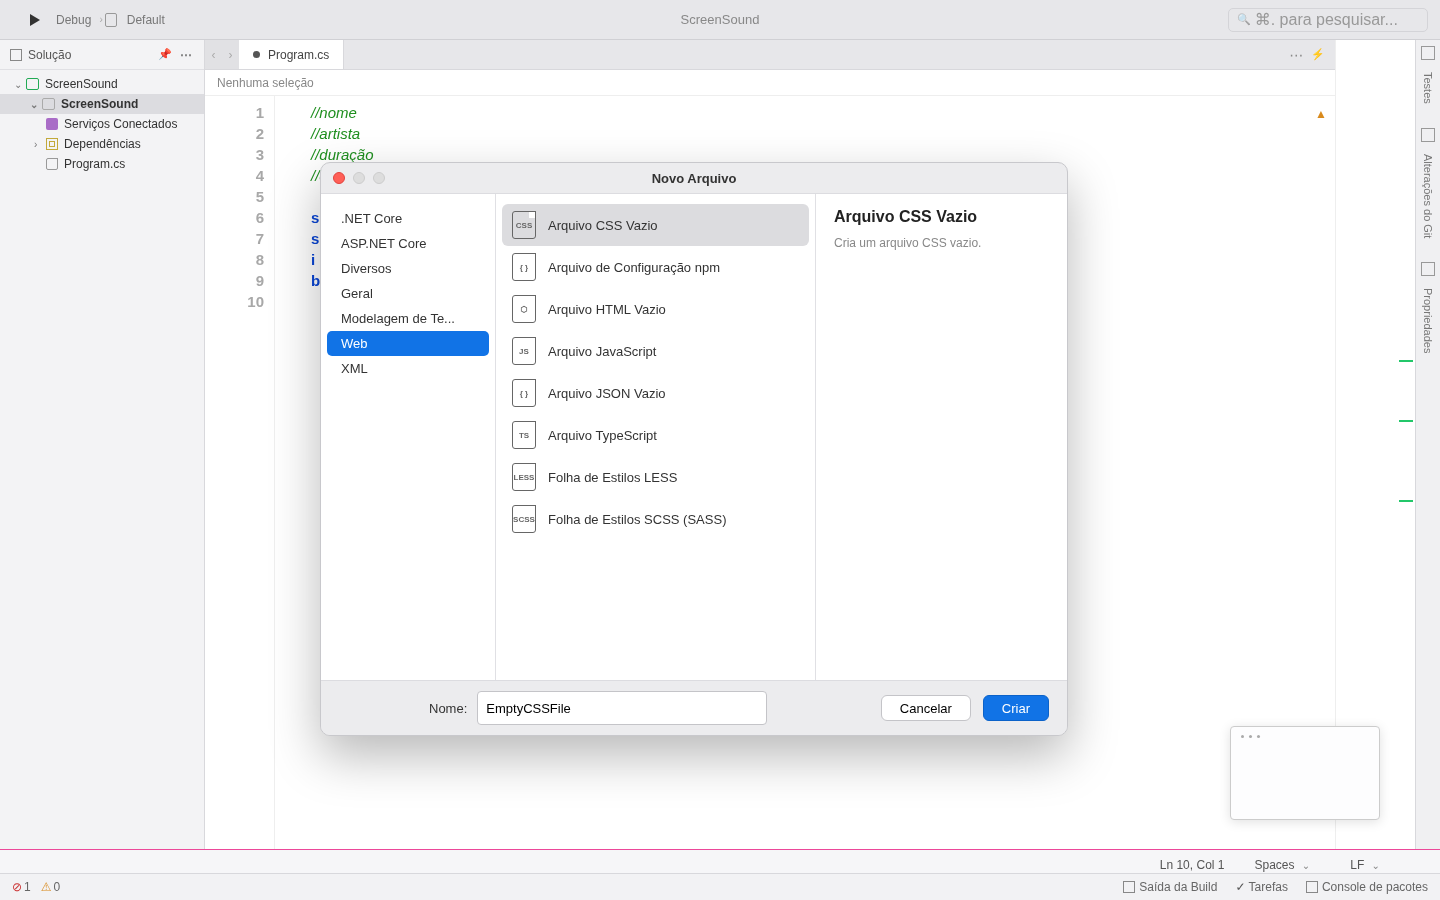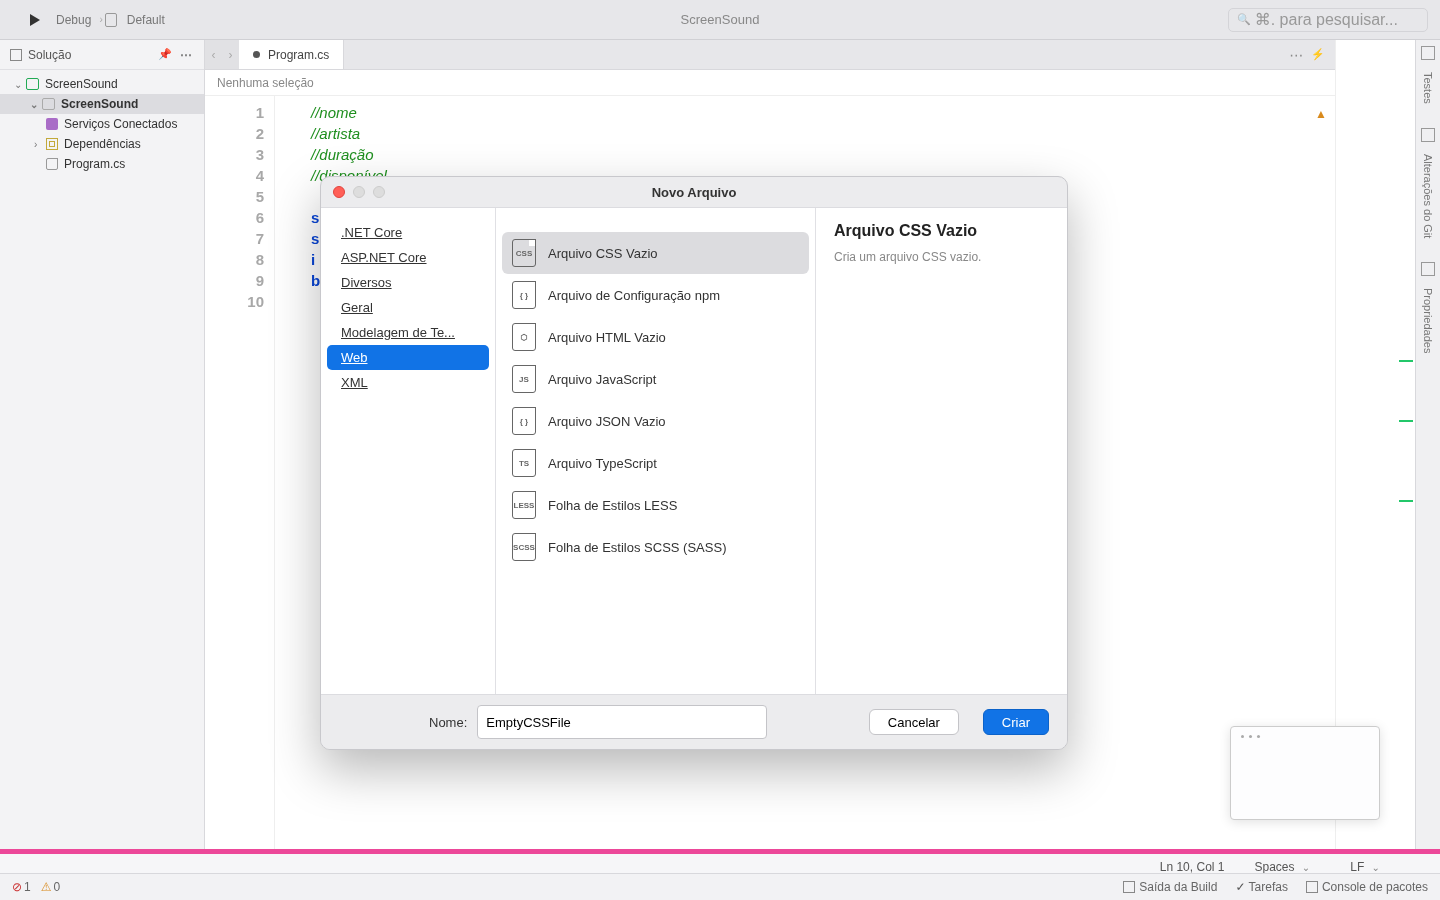--- a/index.html
+++ b/index.html
@@ -46,21 +46,21 @@
 .breadcrumb { height:26px; display:flex; align-items:center; padding:0 12px; color:#888; font-size:12px; border-bottom:1px solid #eee; }
 .code { flex:1; display:flex; font-family:Menlo,Consolas,monospace; font-size:15px; line-height:21px; position:relative; }
 .gutter { width:70px; text-align:right; color:#a8a8a8; padding:6px 10px 0 0; user-select:none; border-right:1px solid #eee;}
 .gutter div { height:21px; font-weight:bold;}
 .code-lines { padding:6px 0 0 36px; }
 .code-lines div { height:21px; white-space:pre; }
 .cm-comment { color:#1f8f1f; font-style:italic; }
 .cm-kw { color:#0a46d6; font-weight:bold;}
 .pencil { position:absolute; left:276px; top:calc(6px + 9*21px); font-size:12px; color:#aaa;}
 .warn-marker { position:absolute; right:8px; top:8px; color:#d98a1c; font-size:12px;}
-.ed-footer { height:30px; border-top:5px solid #ec4899; display:flex; align-items:center; justify-content:flex-end; padding:0 40px; font-size:12px; color:#555; background:#f6f6f8;}
+.ed-footer { height:30px; border-top:1px solid #ec4899; display:flex; align-items:center; justify-content:flex-end; padding:0 40px; font-size:12px; color:#555; background:#f6f6f8;}
 .ed-footer span{margin:0 10px;}
 .ed-footer .chev{font-size:10px;color:#888;margin-left:-6px;}
 .minimap-wrap { width:80px; border-left:1px solid #eee; position:relative; background:#fff;}
 .mm-mark{position:absolute;right:2px;width:14px;height:2px;background:#23c76a;}
 
 
 .right-rails { width:25px; background:#f0f0f2; border-left:1px solid #d8d8dc; display:flex; flex-direction:column; align-items:center; padding-top:6px;}
 .rail-tab { writing-mode:vertical-rl; font-size:11px; color:#777; padding:10px 2px; cursor:default;}
 .rail-icon { width:14px; height:14px; border:1.3px solid #999; margin-bottom:2px;}
 
@@ -71,43 +71,43 @@
 .status-bar .right { margin-left:auto; display:flex; gap:18px;justify-content:center;}
 .status-bar .chk{color:#555;}
 .sbicon{width:12px;height:12px;border:1.2px solid #888;display:inline-block;vertical-align:-2px;margin-right:4px;}
 
 
 .pip { position:absolute; right:60px; bottom:80px; width:150px; height:94px; background:#fdfdfe; border:1px solid #ccc; border-radius:4px; box-shadow:0 2px 12px rgba(0,0,0,.12); }
 .pip .pin{position:absolute;top:8px;left:10px;width:3px;height:3px;background:#aaa;border-radius:50%;box-shadow:8px 0 #aaa,16px 0 #aaa;}
 
 
 .modal-backdrop { position:absolute; inset:0; }
-.modal { position:absolute; left:320px; top:176px; width:748px; height:574px; background:#ececee; border-radius:10px; box-shadow:0 20px 50px rgba(0,0,0,.28); border:1px solid #c8c8cc; overflow:hidden; display:flex; flex-direction:column;}
+.modal { position:absolute; left:320px; top:162px; width:748px; height:574px; background:#ececee; border-radius:10px; box-shadow:0 20px 50px rgba(0,0,0,.28); border:1px solid #c8c8cc; overflow:hidden; display:flex; flex-direction:column;}
 .modal-titlebar{ height:30px; display:flex; align-items:center; padding:0 12px; }
 .traffic { display:flex; gap:8px; }
 .traffic div{width:12px;height:12px;border-radius:50%;}
 .tl-close{background:#ff5f57;border:0.5px solid #e0443e;}
 .tl-min,.tl-max{background:#ddd;border:0.5px solid #ccc;}
 .modal-title{ position:absolute; left:50%; transform:translateX(-50%); font-weight:600; font-size:13px; color:#333;}
 .modal-body{ flex:1; display:flex; background:#fff; border-top:1px solid #dcdce0; border-bottom:1px solid #dcdce0;}
 .cat-list{ width:175px; border-right:1px solid #e0e0e4; padding:12px 6px; background:#fff;}
-.cat-item{ padding:5px 14px; font-size:13px; color:#333; border-radius:5px; cursor:default;text-decoration:underline;}
+.cat-item{ padding:5px 14px; font-size:13px; color:#333; border-radius:5px; cursor:default;}
 .cat-item.sel{ background:#1173e6; color:#fff;}
-.tmpl-list{ width:320px; border-right:1px solid #e0e0e4; padding:24px 6px; background:#fff; overflow:auto;}
+.tmpl-list{ width:320px; border-right:1px solid #e0e0e4; padding:10px 6px; background:#fff; overflow:auto;}
 .tmpl-item{ display:flex; align-items:center; height:42px; padding:0 10px; border-radius:6px; font-size:13px; color:#333;}
 .tmpl-item.sel{ background:#dcdcdf;}
 .tmpl-icon{ width:24px; height:28px; border:1.4px solid #666; border-radius:3px; margin-right:12px; position:relative; display:flex; align-items:center; justify-content:center; font-size:8px; color:#666; font-weight:bold;}
 .tmpl-icon::after{content:"";position:absolute;width:6px;height:6px;border-top:1.4px solid #666;border-right:1.4px solid #666;top:-1px;right:-1px;background:#fff;}
 .detail-pane{ flex:1; padding:14px 18px;}
 .detail-title{ font-weight:700; font-size:16px; margin-bottom:10px; color:#222;}
 .detail-desc{ font-size:12px; color:#888;}
 .modal-footer{ height:54px; display:flex; align-items:center; padding:0 18px; background:#ececee;}
 .name-lbl{ font-size:13px; color:#333; margin-left:90px; margin-right:10px;}
 .name-input{ width:290px; height:24px; border:1px solid #c4c4c8; border-radius:4px; padding:16px 8px; font-size:13px; background:#fff;}
-.btn{ height:26px; padding:0 18px; border-radius:6px; font-size:13px; border:1px solid #c4c4c8; background:#fff; margin-left:24px;}
+.btn{ height:26px; padding:0 18px; border-radius:6px; font-size:13px; border:1px solid #c4c4c8; background:#fff; margin-left:12px;}
 .btn.primary{ background:#1173e6; color:#fff; border-color:#0b62c9;}
 .footer-spacer{flex:1;}
 </style>
 </head>
 <body>
 
 <div class="toolbar">
   <div class="play-btn"></div>
   <span class="tb-text">Debug</span>
   <span class="tb-chev">›</span>

